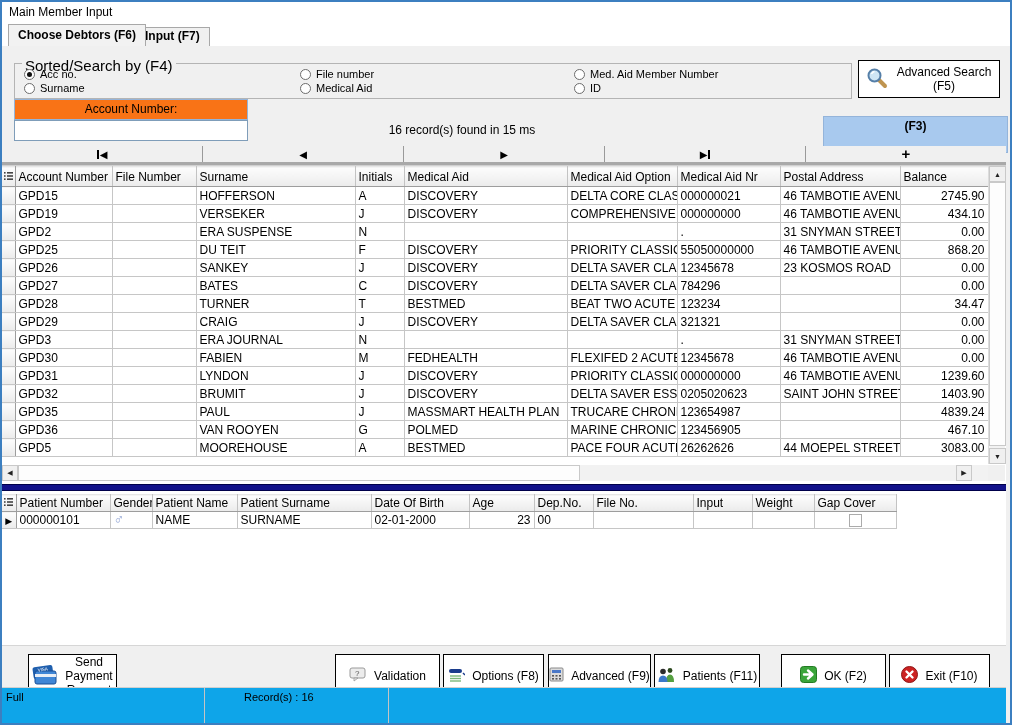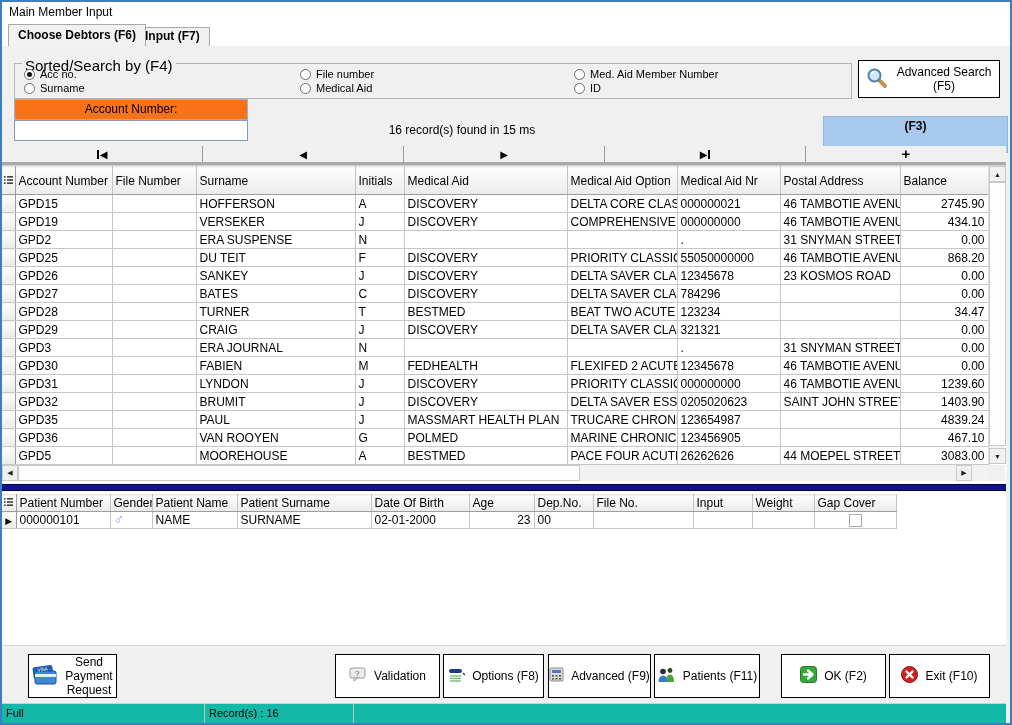--- a/index.html
+++ b/index.html
@@ -58,21 +58,21 @@
 
   table.grid { border-collapse:collapse; table-layout:fixed; font-size:12px; background:#fff; }
   table.grid th { background:linear-gradient(#fdfdfd,#ebebeb); font-weight:normal; text-align:left;
     border-right:1px solid #c3c3c3; border-bottom:1px solid #9d9d9d; border-top:1px solid #e6e6e6;
     padding:0 3px; white-space:nowrap; overflow:hidden; }
   table.grid td { border-right:1px solid #c6c6c6; border-bottom:1px solid #c6c6c6;
     padding:0 3px; white-space:nowrap; overflow:hidden; }
   table.grid .selcell { background:linear-gradient(#fdfdfd,#ebebeb); border-right:1px solid #9d9d9d; text-align:center; padding:0 1px; }
   table.grid td.right, table.grid th.right { text-align:right; }
   #main-grid-mount { position:absolute; left:0; top:120px; }
-  #main-grid-mount th { height:28px; }
+  #main-grid-mount th { height:20px; }
   #main-grid-mount td { height:18px; }
   #patient-grid-mount { position:absolute; left:0; top:448px; }
   #patient-grid-mount th { height:17px; }
   #patient-grid-mount td { height:17px; }
   .gender-glyph { color:#8fa3d4; font-size:14px; line-height:10px; }
   .row-ind { font-size:9px; line-height:9px; }
   .cb { width:13px; height:13px; background:#fff; border:1px solid #ababab; margin:1px auto; }
 
   .vscroll { position:absolute; left:986px; top:120px; width:17px; height:298px; background:#f2f2f2; border-left:1px solid #dcdcdc; }
   .hscroll { position:absolute; left:0; top:419px; width:986px; height:16px; background:#f2f2f2; }
@@ -95,22 +95,22 @@
   .cmd-btn .wrap { line-height:14px; text-align:center; }
   #btn-send { left:26px; width:89px; gap:5px; }
   #btn-send .wrap { width:50px; }
   #btn-validation { left:333px; width:105px; }
   #btn-options { left:441px; width:101px; }
   #btn-account { left:546px; width:103px; }
   #btn-patients { left:652px; width:106px; }
   #btn-ok { left:779px; width:105px; }
   #btn-exit { left:887px; width:101px; }
 
-  .statusbar { position:absolute; left:0; bottom:0; width:1004px; height:20px; background:#14b8a6;
-    border-top:1px solid #d0d0d0; display:flex; font-size:11px; }
+  .statusbar { position:absolute; left:0; bottom:0; width:1004px; height:36px; background:#0ea5e9;
+    border-top:1px solid #d0d0d0; display:flex; font-size:11px;gap:35px; }
   .status-sec { border-right:1px solid #c4c4c4; padding:3px 0 0 4px; height:100%; }
   .status-sec.s1 { width:203px; }
   .status-sec.s2 { width:149px; }
   .status-sec.s3 { flex:1; border-right:none; }
 </style>
 </head>
 <body>
 
 <div id="window">
   <div class="border-overlay"></div>

